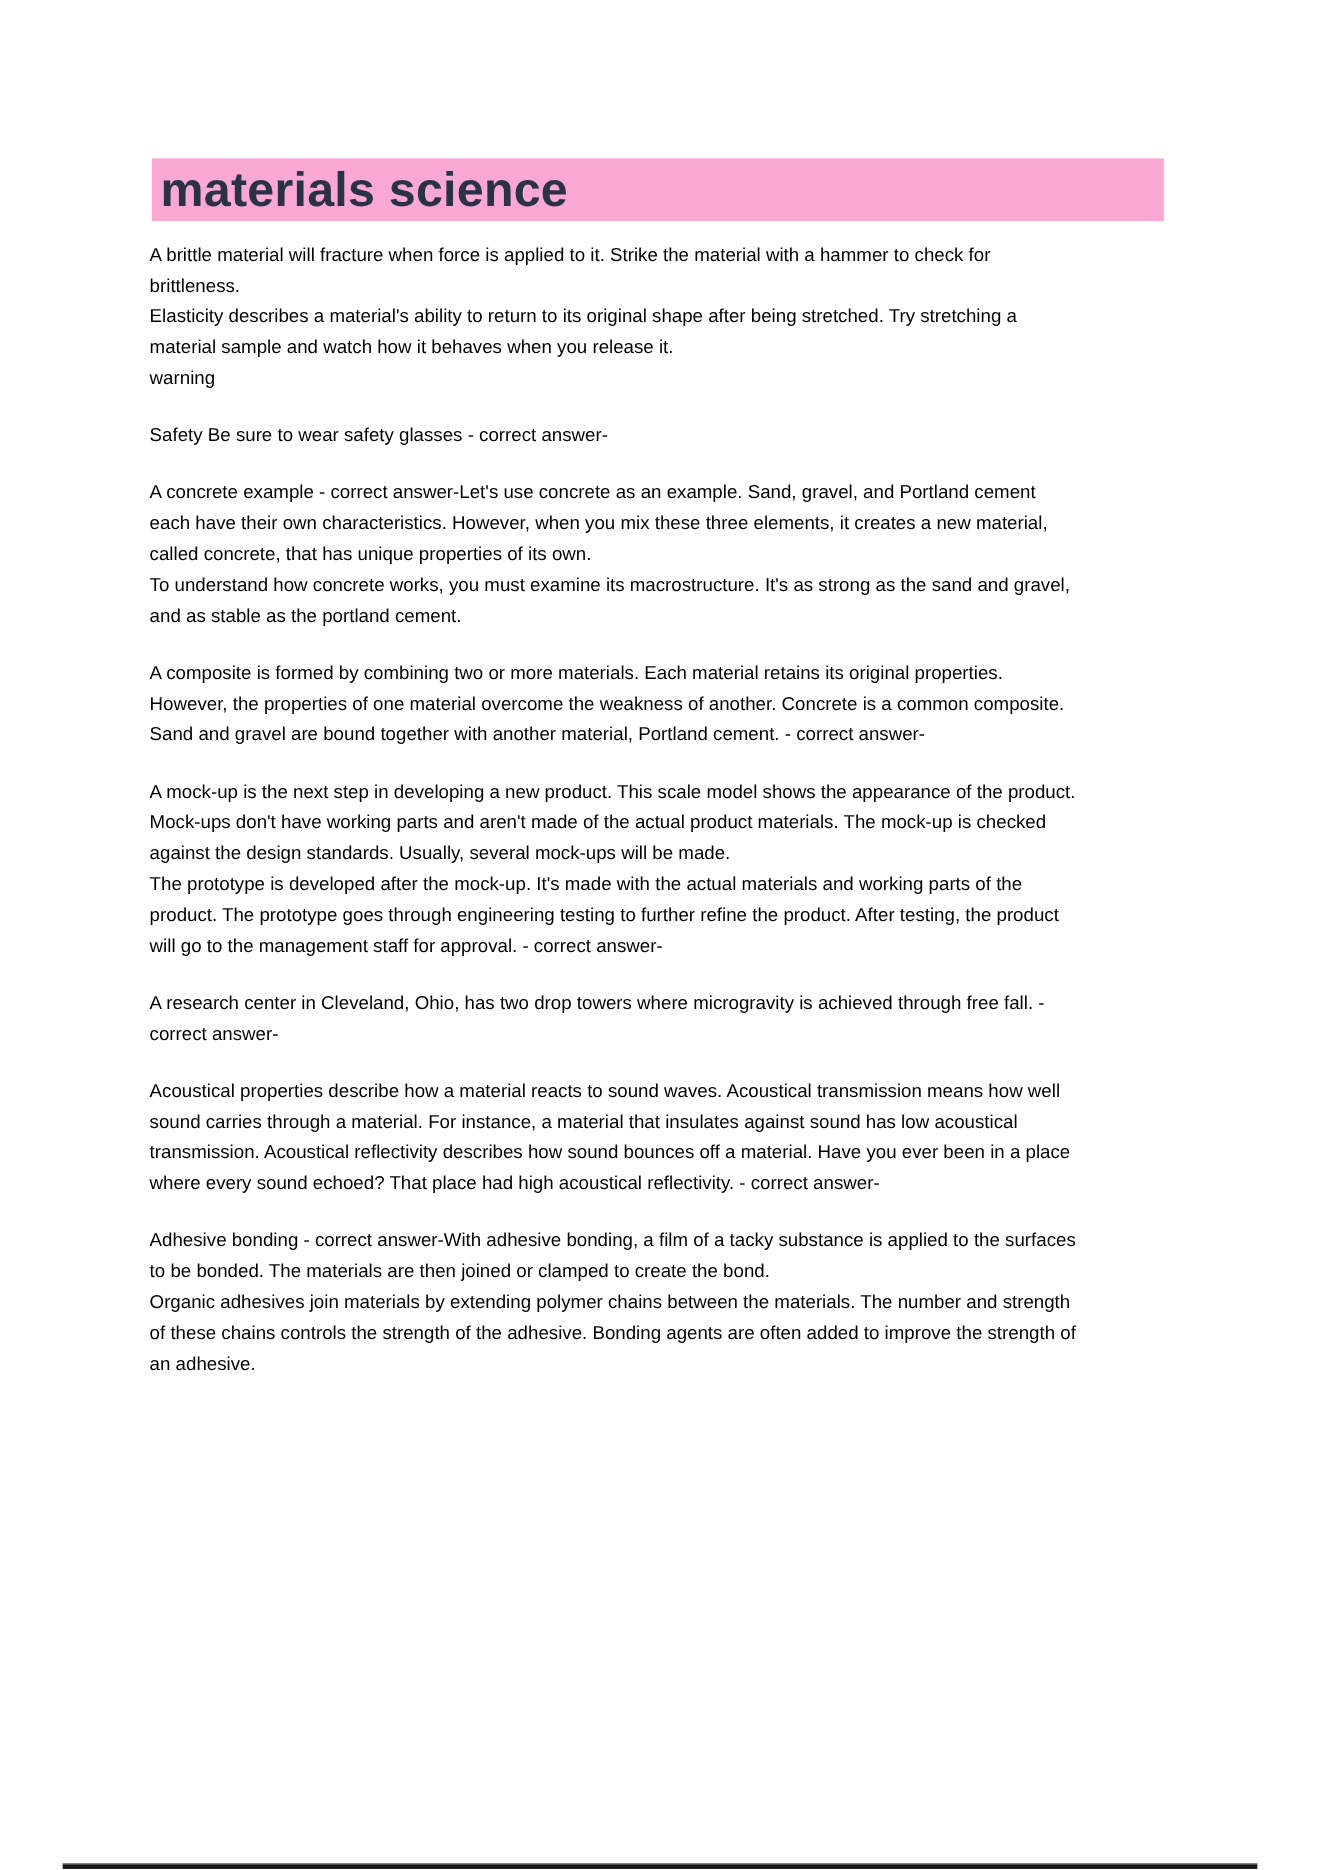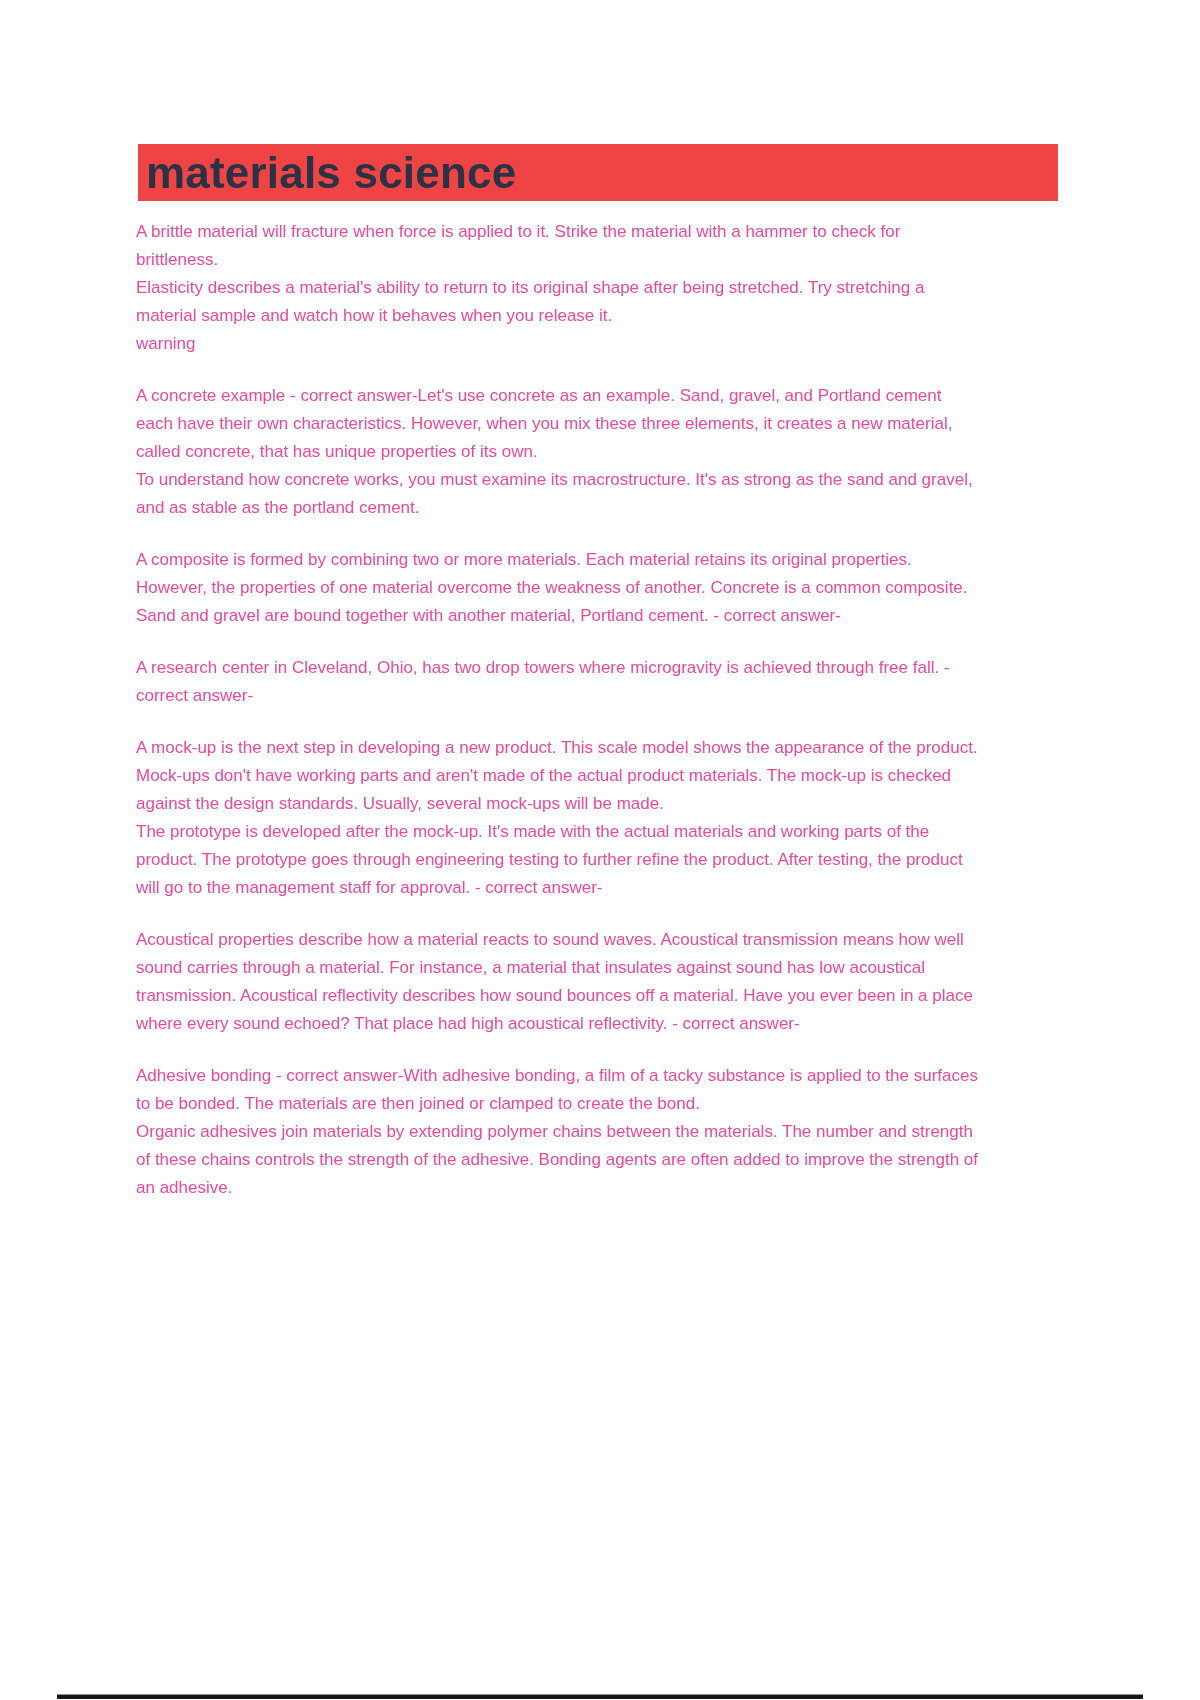--- a/index.html
+++ b/index.html
@@ -13,21 +13,21 @@
     position: relative;
     overflow: hidden;
     font-family: "Liberation Sans", sans-serif;
   }
   .title-banner {
     position: absolute;
     left: 138px;
     top: 144px;
     width: 920px;
     height: 57px;
-    background: #ef4444;
+    background: #f9a8d4;
     display: flex;
     align-items: center;
     text-align: center;
   }
   .page-title {
     margin: 0;
     padding-left: 8px;
     font-size: 44px;
     font-weight: bold;
     letter-spacing: 0.2px;
@@ -35,21 +35,21 @@
     line-height: 1;
     font-family: "Liberation Sans", sans-serif;
   }
   .document-body {
     position: absolute;
     left: 136px;
     top: 218px;
     width: 843px;
     font-size: 17px;
     line-height: 28px;
-    color: #ec4899;
+    color: #000000;
     font-family: "Liberation Sans", sans-serif;
   }
   .paragraph {
     margin: 0 0 24px 0;
     white-space: pre-line;
   }
   .bottom-divider {
     position: absolute;
     left: 57px;
     top: 1694px;
@@ -63,24 +63,25 @@
 <body>
 
 <div class="title-banner">
   <h1 class="page-title">materials science</h1>
 </div>
 
 <div class="document-body" id="document-body">
     <div class="paragraph">A brittle material will fracture when force is applied to it. Strike the material with a hammer to check for brittleness.
 Elasticity describes a material's ability to return to its original shape after being stretched. Try stretching a material sample and watch how it behaves when you release it.
 warning</div>
+    <div class="paragraph">Safety Be sure to wear safety glasses - correct answer-</div>
     <div class="paragraph">A concrete example - correct answer-Let's use concrete as an example. Sand, gravel, and Portland cement each have their own characteristics. However, when you mix these three elements, it creates a new material, called concrete, that has unique properties of its own.
 To understand how concrete works, you must examine its macrostructure. It's as strong as the sand and gravel, and as stable as the portland cement.</div>
     <div class="paragraph">A composite is formed by combining two or more materials. Each material retains its original properties. However, the properties of one material overcome the weakness of another. Concrete is a common composite. Sand and gravel are bound together with another material, Portland cement. - correct answer-</div>
-    <div class="paragraph">A research center in Cleveland, Ohio, has two drop towers where microgravity is achieved through free fall. - correct answer-</div>
     <div class="paragraph">A mock-up is the next step in developing a new product. This scale model shows the appearance of the product. Mock-ups don't have working parts and aren't made of the actual product materials. The mock-up is checked against the design standards. Usually, several mock-ups will be made.
 The prototype is developed after the mock-up. It's made with the actual materials and working parts of the product. The prototype goes through engineering testing to further refine the product. After testing, the product will go to the management staff for approval. - correct answer-</div>
+    <div class="paragraph">A research center in Cleveland, Ohio, has two drop towers where microgravity is achieved through free fall. - correct answer-</div>
     <div class="paragraph">Acoustical properties describe how a material reacts to sound waves. Acoustical transmission means how well sound carries through a material. For instance, a material that insulates against sound has low acoustical transmission. Acoustical reflectivity describes how sound bounces off a material. Have you ever been in a place where every sound echoed? That place had high acoustical reflectivity. - correct answer-</div>
     <div class="paragraph">Adhesive bonding - correct answer-With adhesive bonding, a film of a tacky substance is applied to the surfaces to be bonded. The materials are then joined or clamped to create the bond.
 Organic adhesives join materials by extending polymer chains between the materials. The number and strength of these chains controls the strength of the adhesive. Bonding agents are often added to improve the strength of an adhesive.</div>
   </div>
 
 <div class="bottom-divider"></div>
 
 </body></html>

